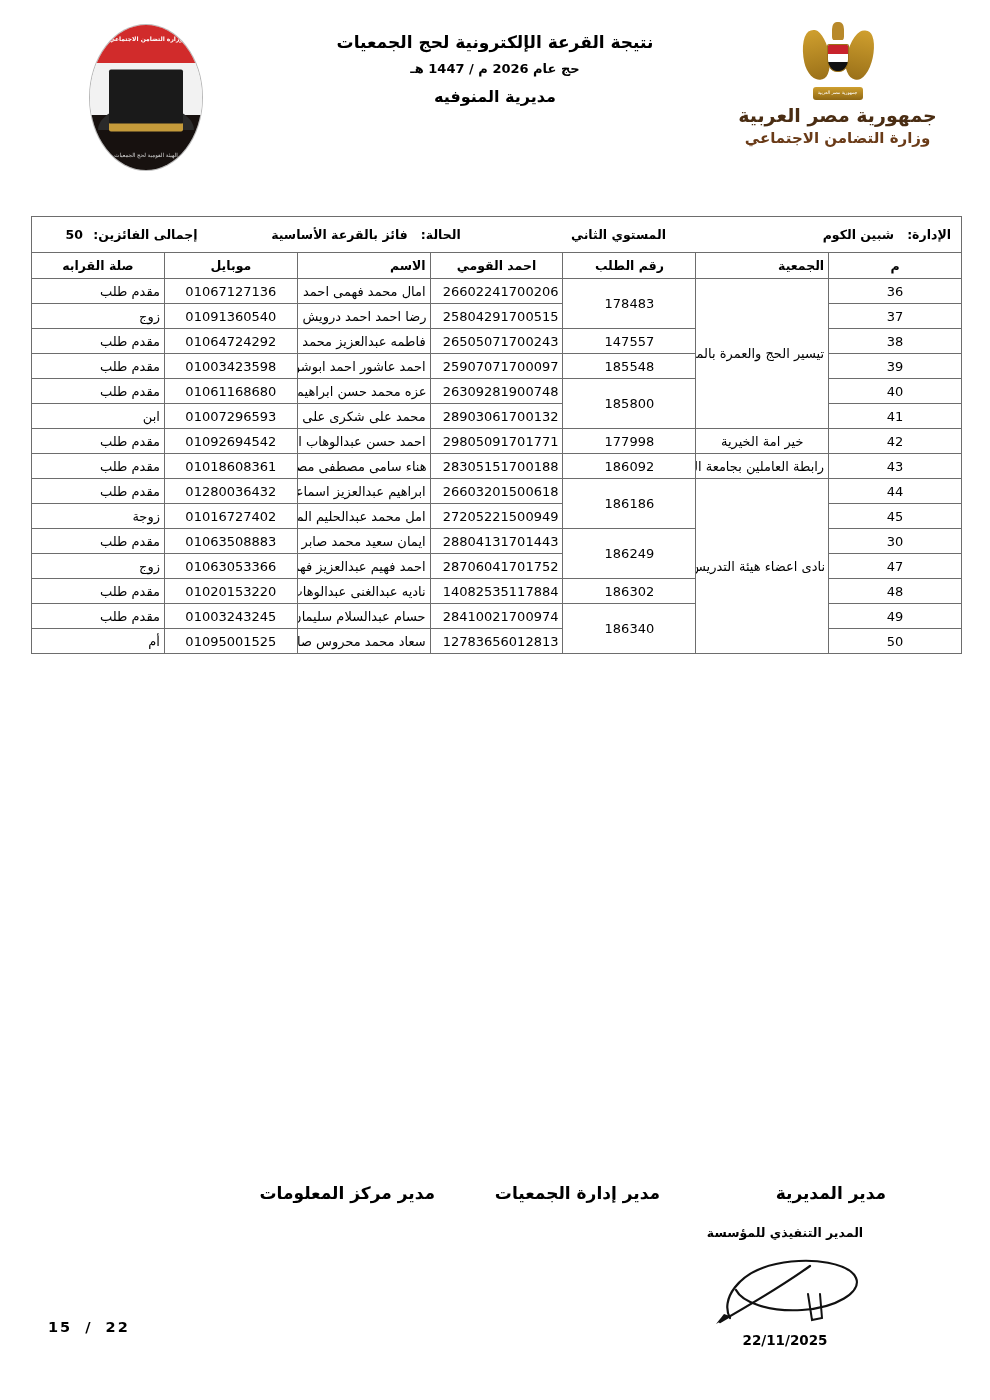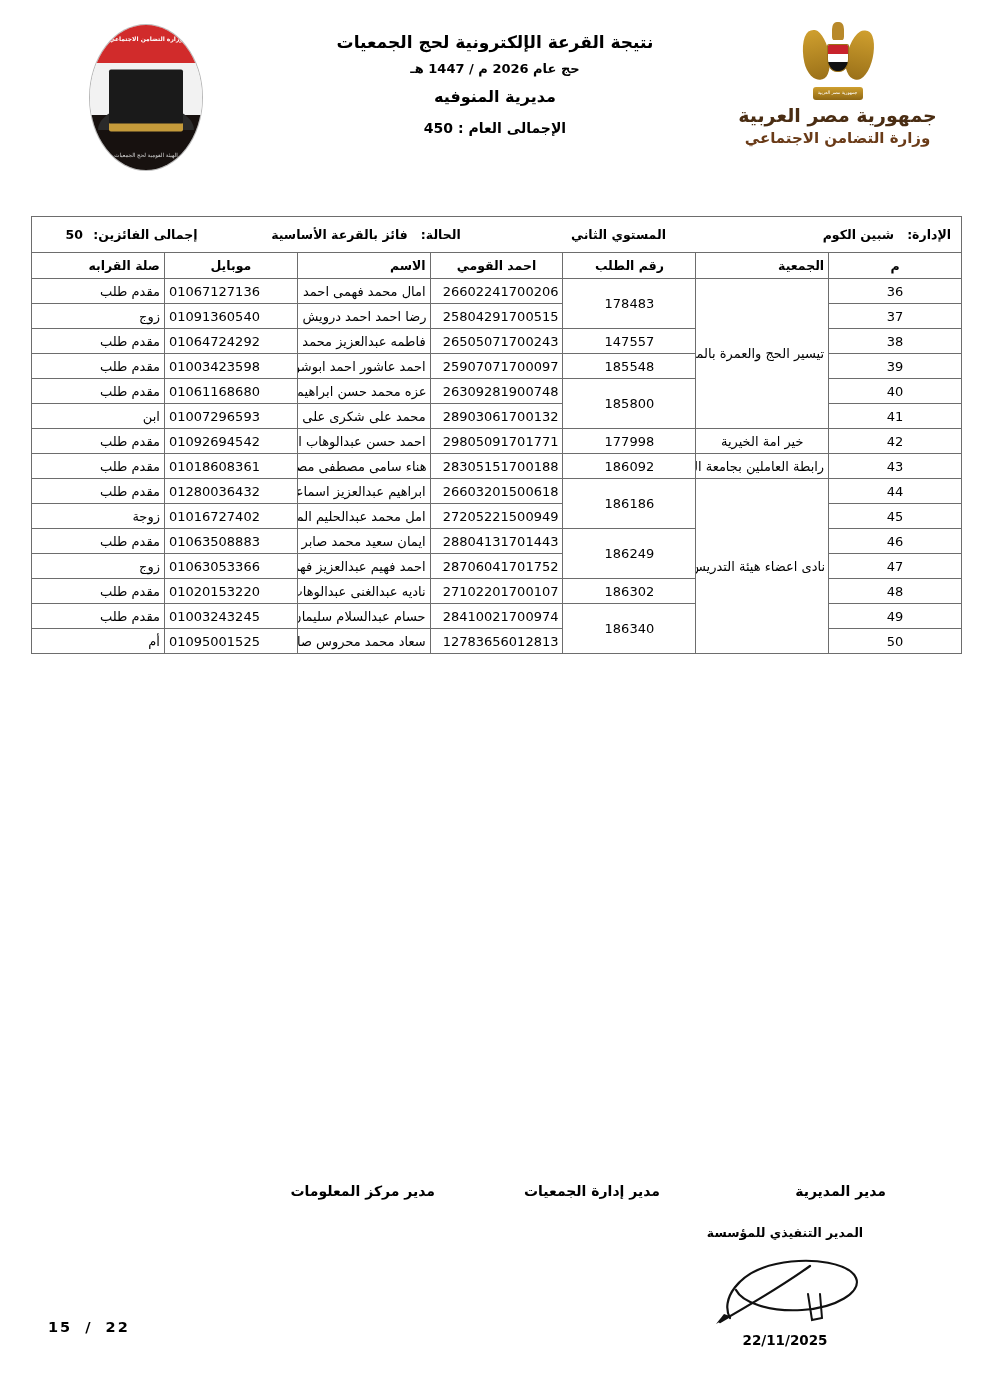--- a/index.html
+++ b/index.html
@@ -199,47 +199,47 @@
     height: 26px;
     font-weight: bold;
     font-size: 12.5px;
   }
   .th-m       { width: 40px;  text-align: center; }
   .th-assoc   { width: 268px; text-align: right; }
   .th-req     { width: 78px;  text-align: center; }
   .th-nid     { width: 102px; text-align: center; }
   .th-name    { width: 275px; text-align: right; }
   .th-mobile  { width: 100px; text-align: center; }
-  .th-rel     { width: 68px;  text-align: right; }
+  .th-rel     { width: 68px;  text-align: center; }
 
   
   tr.data-row td { height: 25px; font-size: 13px; }
   .c-m      { text-align: center; font-size: 13.5px; }
   .c-assoc  { text-align: center; font-size: 12.5px; }
   .c-req    { text-align: center; font-size: 13.5px; }
   .c-nid    { text-align: right;  font-size: 13.5px; direction: ltr; }
   .c-name   { text-align: right; font-size: 13px; }
-  .c-mobile { text-align: left;  font-size: 13.5px; direction: ltr; }
+  .c-mobile { text-align: center;  font-size: 13.5px; direction: ltr; }
   .c-rel    { text-align: right; font-size: 12.5px; }
 
   
   .footer {
     position: absolute;
     left: 0; top: 1175px;
     width: 990px;
     height: 225px;
   }
   .sig-row {
     position: absolute;
     top: 8px; left: 0; right: 0;
     height: 20px;
   }
   .sig-item {
     position: absolute;
-    font-size: 14px;
+    font-size: 17px;
     font-weight: bold;
     white-space: nowrap;
   }
   .sig-mudiriya { right: 104px; }
   .sig-jamiyat  { right: 330px; }
   .sig-maalumat { right: 555px; }
 
   .exec-block {
     position: absolute;
     right: 85px; top: 50px;
@@ -282,21 +282,20 @@
       <div class="band-top">وزارة التضامن الاجتماعي</div>
       <div class="court"></div>
       <div class="band-bot">الهيئة القومية لحج الجمعيات</div>
     </div>
   </div>
 
   <div class="titles">
     <div class="title-main">نتيجة القرعة الإلكترونية لحج الجمعيات</div>
     <div class="title-year">حج عام 2026 م / 1447 هـ</div>
     <div class="title-dir">مديرية المنوفيه</div>
-    <div class="title-total">الإجمالى العام :  450</div>
   </div>
 
   <div class="gov-emblem">
     <div class="eagle">
       <div class="wing l"></div>
       <div class="wing r"></div>
       <div class="head"></div>
       <div class="shield"></div>
       <div class="base">
         <span>جمهورية مصر العربية</span>
@@ -419,38 +418,38 @@
           <td class="c-rel">مقدم طلب</td>
         </tr>
         <tr class="data-row">
           <td class="c-m">45</td>
           <td class="c-nid">27205221500949</td>
           <td class="c-name">امل محمد عبدالحليم المحلاوى</td>
           <td class="c-mobile">01016727402</td>
           <td class="c-rel">زوجة</td>
         </tr>
         <tr class="data-row">
-          <td class="c-m">46</td>
+          <td class="c-m">30</td>
           <td class="c-req" rowspan="2">186249</td>
           <td class="c-nid">28804131701443</td>
           <td class="c-name">ايمان سعيد محمد صابر يونس</td>
           <td class="c-mobile">01063508883</td>
           <td class="c-rel">مقدم طلب</td>
         </tr>
         <tr class="data-row">
           <td class="c-m">47</td>
           <td class="c-nid">28706041701752</td>
           <td class="c-name">احمد فهيم عبدالعزيز فهمى عبدربه</td>
           <td class="c-mobile">01063053366</td>
           <td class="c-rel">زوج</td>
         </tr>
         <tr class="data-row">
           <td class="c-m">48</td>
           <td class="c-req">186302</td>
-          <td class="c-nid">27102201700107</td>
+          <td class="c-nid">14082535117884</td>
           <td class="c-name">ناديه عبدالغنى عبدالوهاب البرماوى</td>
           <td class="c-mobile">01020153220</td>
           <td class="c-rel">مقدم طلب</td>
         </tr>
         <tr class="data-row">
           <td class="c-m">49</td>
           <td class="c-req" rowspan="2">186340</td>
           <td class="c-nid">28410021700974</td>
           <td class="c-name">حسام عبدالسلام سليمان جلبط</td>
           <td class="c-mobile">01003243245</td>

